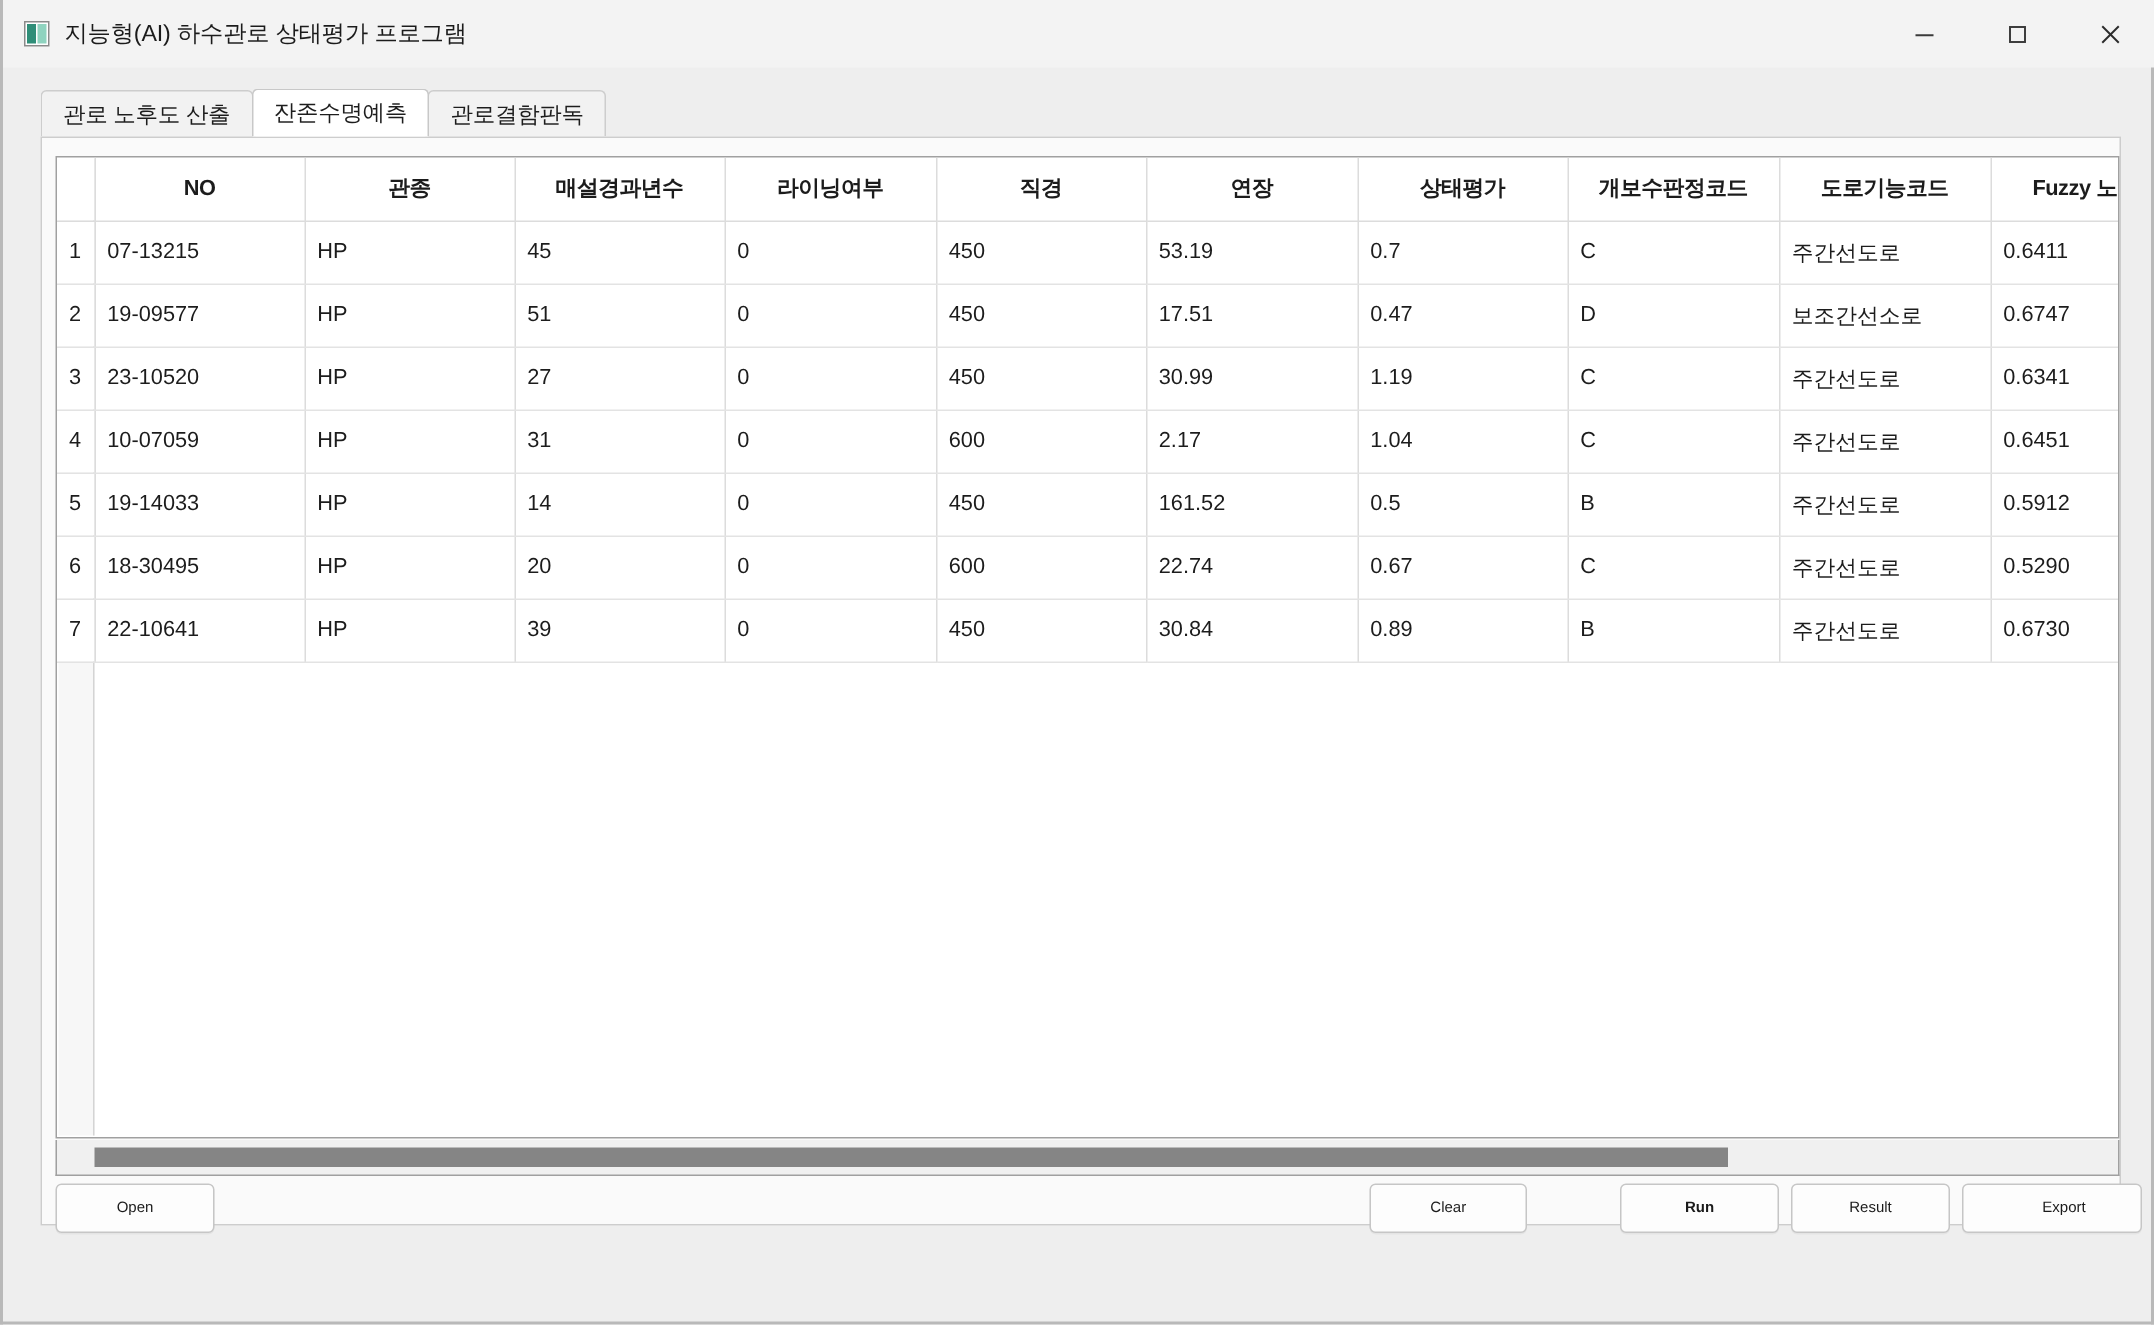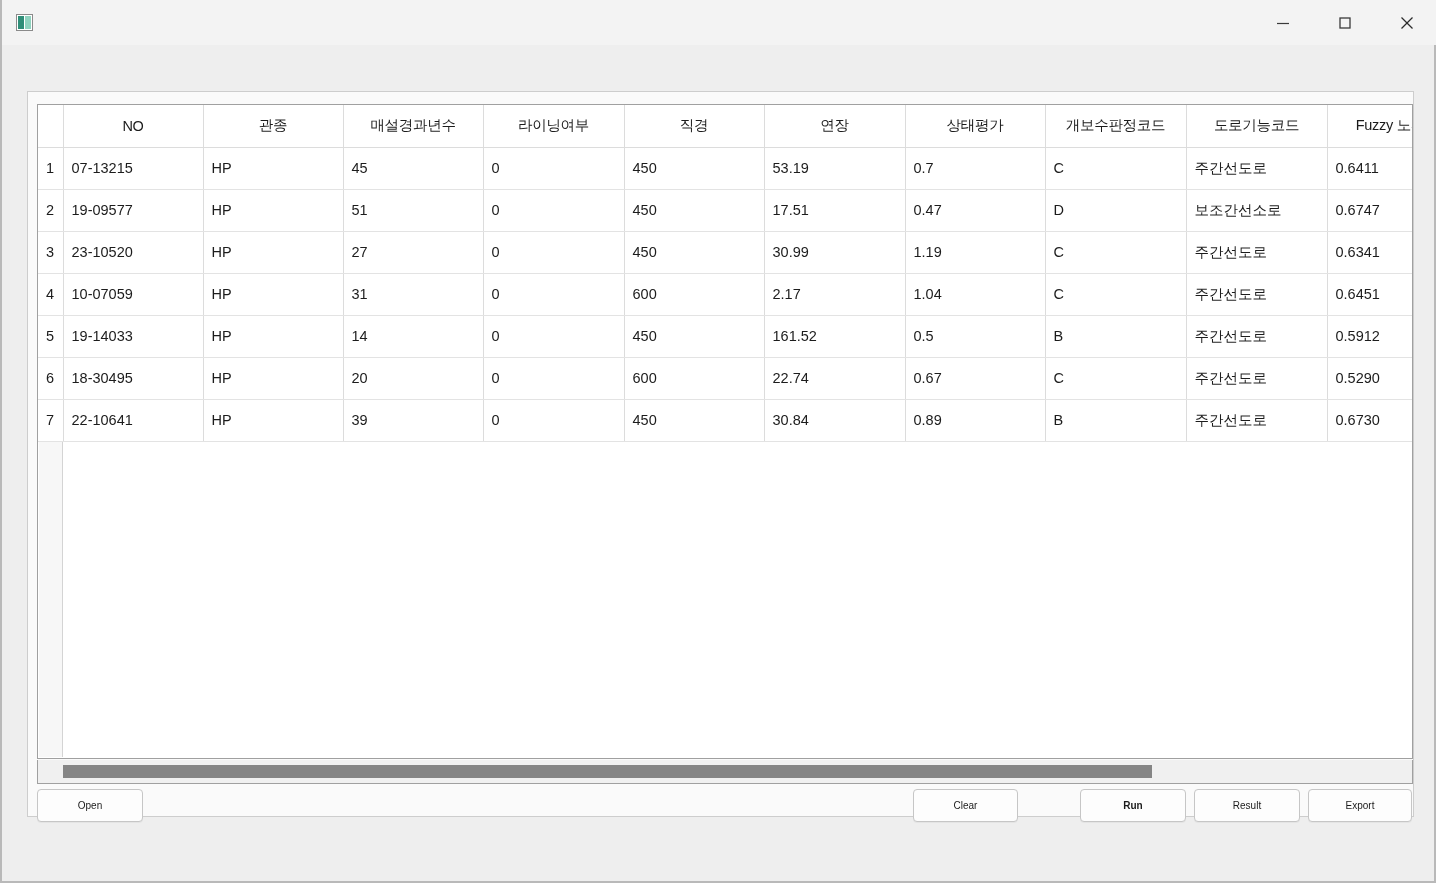--- a/index.html
+++ b/index.html
@@ -155,21 +155,21 @@
   table.grid th, table.grid td {
     border-right: 1px solid #dcdcdc;
     border-bottom: 1px solid #e3e3e3;
     height: 42px;
     box-sizing: border-box;
     overflow: hidden;
     white-space: nowrap;
   }
   table.grid thead th {
     background: #ffffff;
-    font-weight: normal;
+    font-weight: bold;
     text-align: center;
     border-bottom: 1px solid #dcdcdc;
     letter-spacing: -0.3px;
     padding: 0 4px;
   }
   table.grid tbody td {
     text-align: left;
     padding-left: 8px;
     background: #ffffff;
   }
@@ -232,21 +232,21 @@
     display: flex;
     align-items: center;
     justify-content: center;
     cursor: default;
     box-shadow: 0 1px 0 rgba(0,0,0,0.04);
   }
   #btn-open   { left: 9px;    top: 697px; width: 104px; }
   #btn-clear  { left: 885px;  top: 697px; width: 103px; }
   #btn-run    { left: 1052px; top: 697px; width: 104px; font-weight: bold; }
   #btn-result { left: 1166px; top: 697px; width: 104px; }
-  #btn-export { left: 1280px; top: 697px; width: 102px; }
+  #btn-export { left: 1280px; top: 697px; width: 102px; padding-left: 16px; }
 
   
   #aims-logo {
     position: absolute;
     left: 1283px;
     top: 827px;
     width: 148px;
     height: 48px;
     display: flex;
     align-items: center;
@@ -275,20 +275,21 @@
     line-height: 1;
   }
 </style>
 </head>
 <body>
 
 <div id="app-window">
 
   <div id="title-bar">
     <div id="app-icon"></div>
+    <div id="window-title">지능형(AI) 하수관로 상태평가 프로그램</div>
 
     <div id="window-controls">
       <div class="win-btn">
         <svg width="16" height="16" viewBox="0 0 16 16">
             <line x1="2" y1="8.5" x2="14" y2="8.5" stroke="#3a3a3a" stroke-width="1.2"></line>
           </svg>
       </div>
       <div class="win-btn">
         <svg width="16" height="16" viewBox="0 0 16 16">
             <rect x="3" y="3" width="10" height="10" fill="none" stroke="#3a3a3a" stroke-width="1.3"></rect>
@@ -296,20 +297,25 @@
       </div>
       <div class="win-btn">
         <svg width="18" height="18" viewBox="0 0 18 18">
             <line x1="3.5" y1="3.5" x2="14.5" y2="14.5" stroke="#2b2b2b" stroke-width="1.3"></line>
             <line x1="14.5" y1="3.5" x2="3.5" y2="14.5" stroke="#2b2b2b" stroke-width="1.3"></line>
           </svg>
       </div>
     </div>
   </div>
 
+  <div id="tab-strip">
+    <div class="tab">관로 노후도 산출</div>
+    <div class="tab active">잔존수명예측</div>
+    <div class="tab">관로결함판독</div>
+  </div>
 
   <div id="tab-panel">
 
     <div id="grid-wrap">
       <div id="gutter-strip"></div>
       <table class="grid">
         <colgroup>
           <col style="width:25px">
           <col style="width:140px">
           <col style="width:140px">

